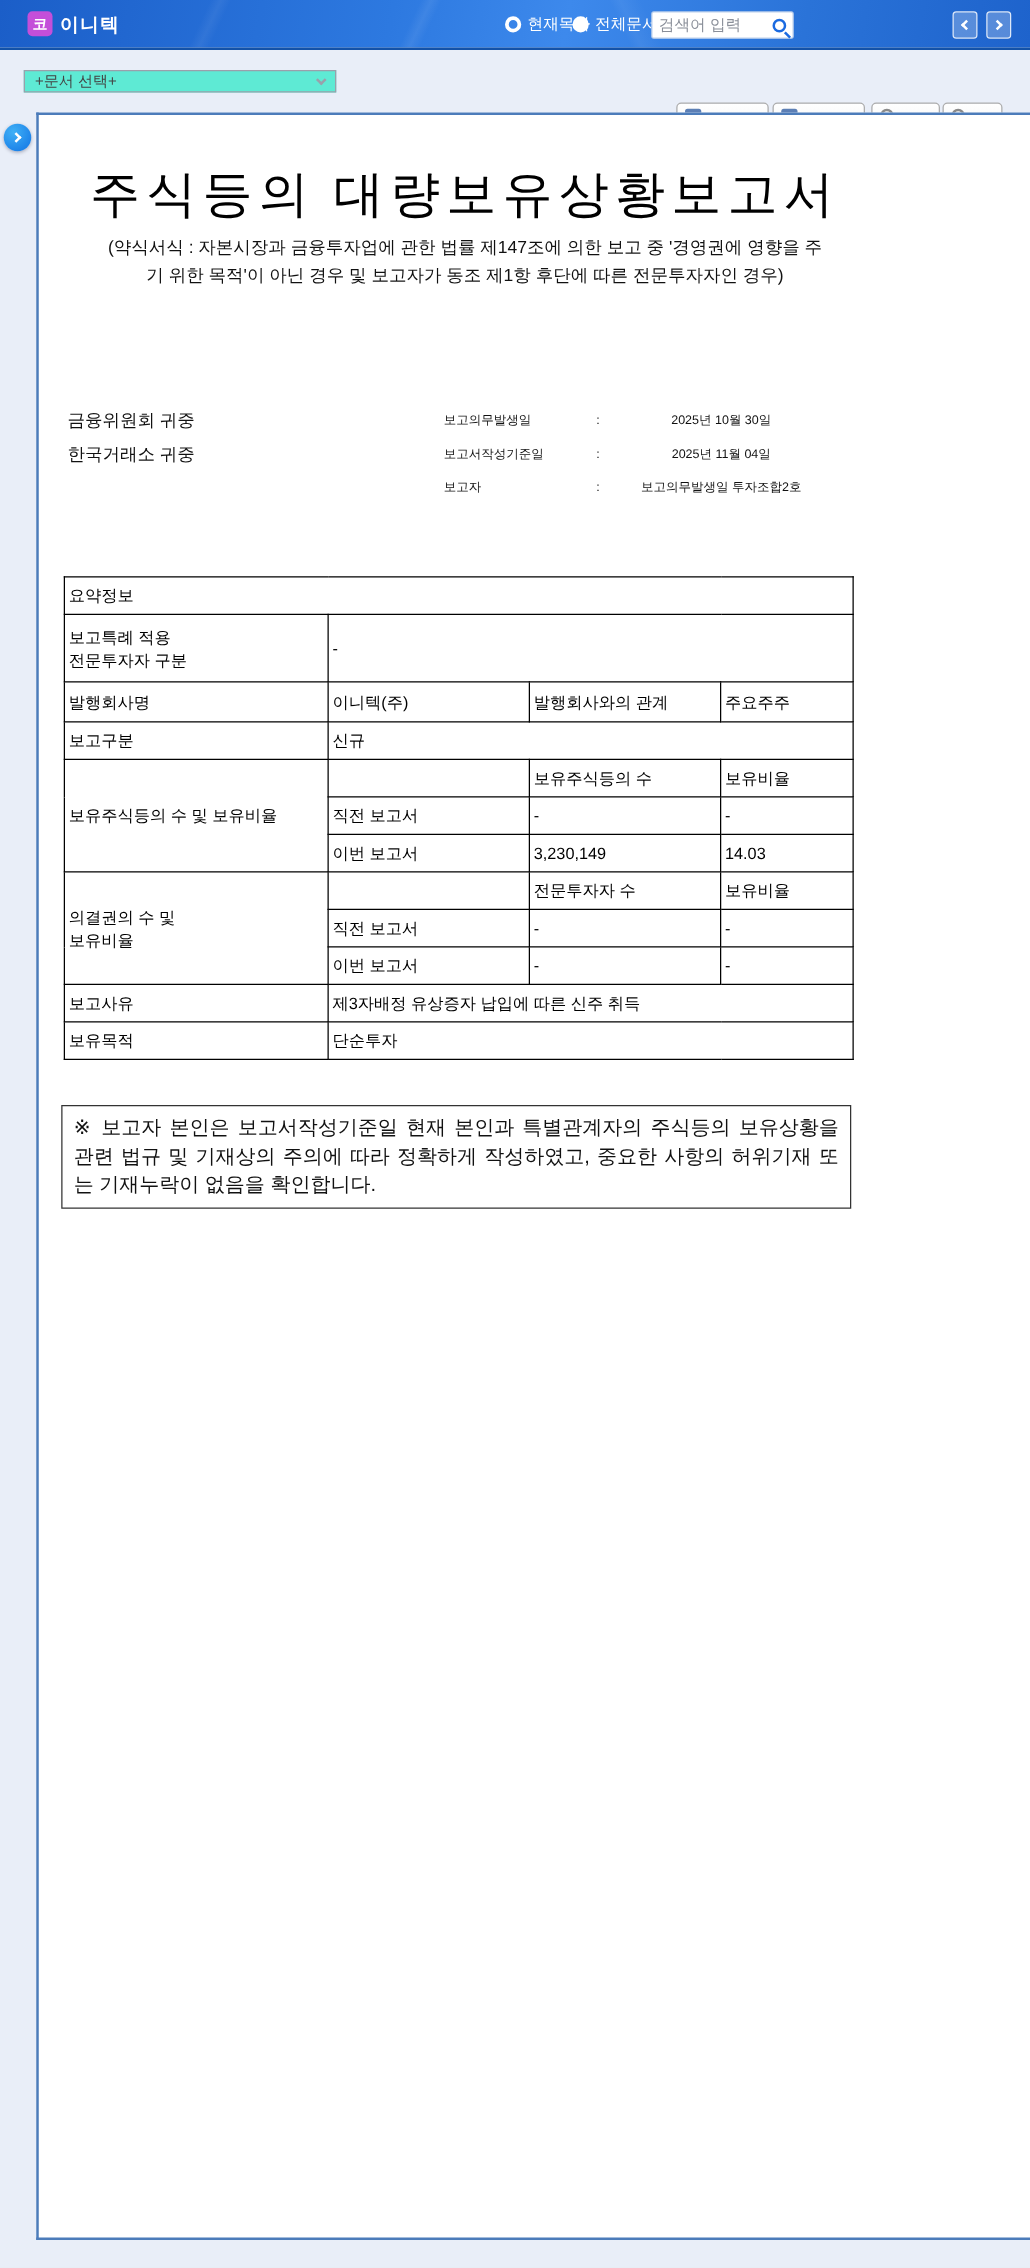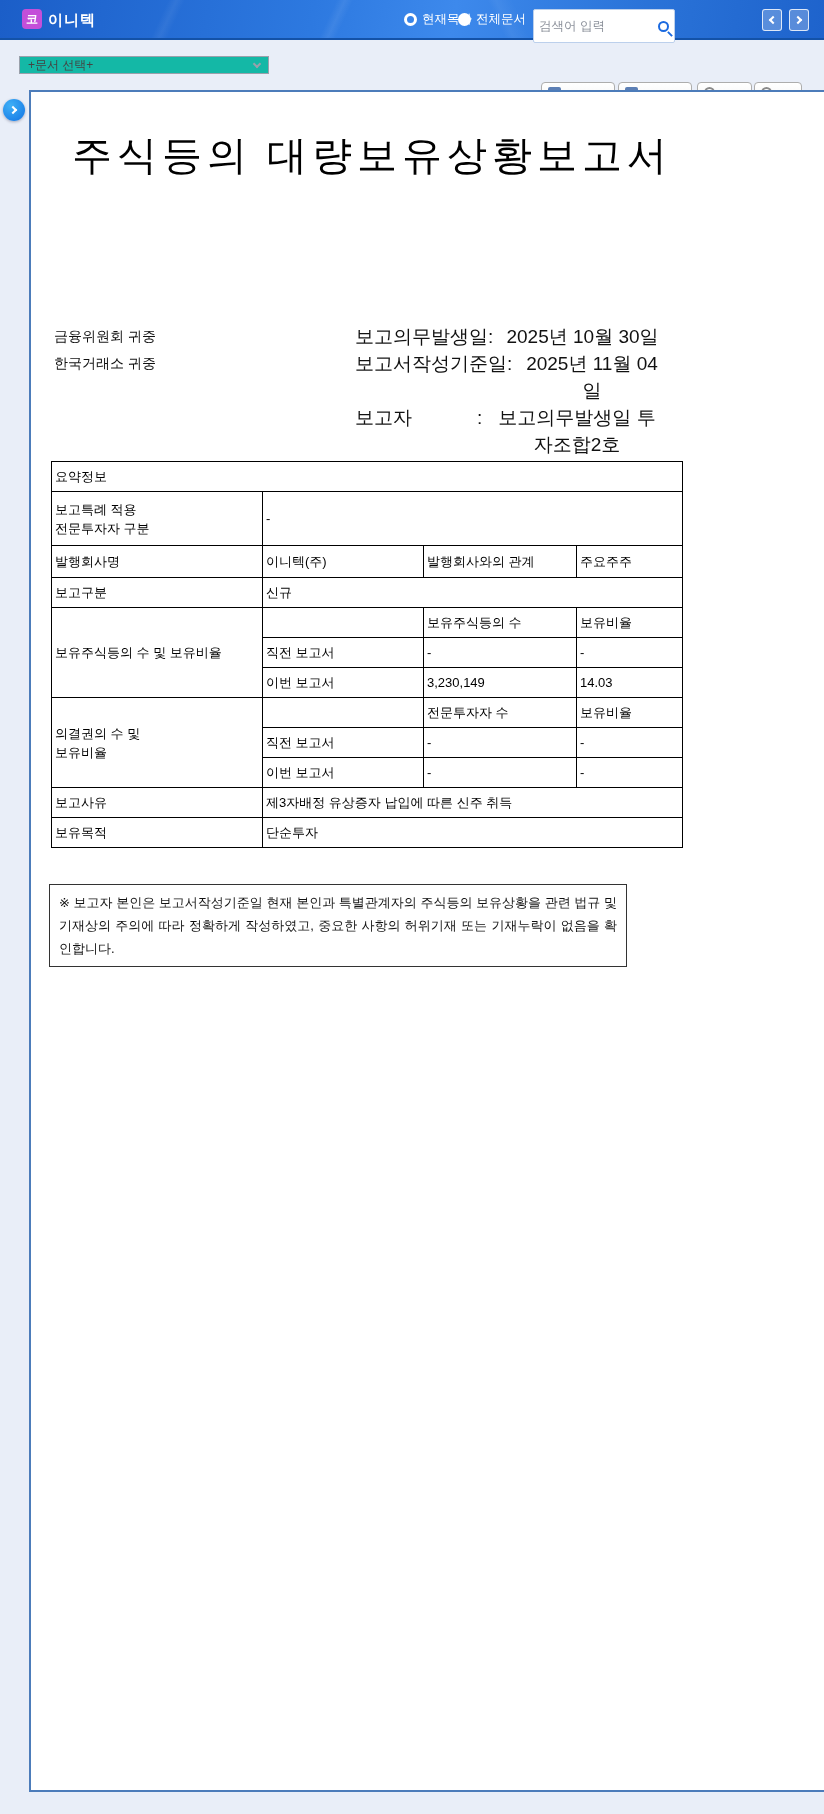--- a/index.html
+++ b/index.html
@@ -26,23 +26,23 @@
   }
   .logo-title{ position:absolute; left:48px; top:11px; color:#fff; font-size:15px; font-weight:bold; letter-spacing:1px; }
 
   .radio-item{ position:absolute; top:11px; display:flex; align-items:center; gap:5px; cursor:pointer; }
   .radio-current{ left:404px; } .radio-all{ left:458px; }
   .radio-icon-ring{ width:13px; height:13px; border:3px solid #fff; border-radius:50%; background:transparent; }
   .radio-icon-filled{ width:13px; height:13px; background:#fff; border-radius:50%; }
   .radio-label{ color:#fff; font-size:12.5px; }
 
   .searchbox{
-    position:absolute; left:521px; top:9px; width:142px; height:22px;
+    position:absolute; left:521px; top:9px; width:114px; height:22px;
     background:#fff; border:1px solid #bcd0ec; border-radius:2px;
-    display:flex; align-items:center; padding:16px 5px;margin-left:12px;
+    display:flex; align-items:center; padding:4px 5px;
   }
   .searchbox input{
     border:none; outline:none; flex:1; font-size:12.5px; color:#333; min-width:0;
     font-family:"Liberation Sans","DejaVu Sans",sans-serif;
   }
   .searchbox input::placeholder{ color:#8a8f99; }
   .mag{ width:11px; height:11px; border:2px solid #1b6ae0; border-radius:50%; position:relative; flex:none; }
   .mag::after{ content:""; position:absolute; width:2px; height:6px; background:#1b6ae0; left:9px; top:8px; transform:rotate(-45deg); }
 
   .navbtn{
@@ -52,21 +52,21 @@
   }
   .navbtn.prev{ left:762px; } .navbtn.next{ left:789px; }
   .chev{ display:inline-block; width:6px; height:6px; border:solid #fff; border-width:2px 2px 0 0; }
   .chev.right{ transform:rotate(45deg); margin-left:-2px; }
   .chev.left{ transform:rotate(-135deg); margin-right:-2px; }
   .chev.down{ border-color:#9aa0ab; transform:rotate(135deg); margin-top:-3px; }
 
   
   .doc-select{
     position:absolute; left:19px; top:56px; width:250px; height:18px;
-    background:#14b8a6; border:1px solid #9aa0ab; display:flex; align-items:center;
+    background:#5eead4; border:1px solid #9aa0ab; display:flex; align-items:center;
     justify-content:space-between; padding:0 8px; font-size:12px; color:#444; cursor:pointer;
   }
 
   
   .cutbtn{
     position:absolute; top:82px; height:30px; z-index:1;
     background:linear-gradient(#ffffff,#efefef); border:1px solid #adadad; border-radius:4px;
     display:flex; align-items:flex-start; padding:4px 6px; cursor:pointer;
   }
   .cutbtn .ico{ width:13px; height:11px; background:#5c7fb5; border-radius:2px; }
@@ -90,37 +90,37 @@
   .doc-title{
     position:absolute; left:18px; top:36px; width:646px; text-align:center;
     font-family:"Liberation Serif","DejaVu Serif",serif; font-weight:500;
     font-size:40px; letter-spacing:5px; color:#000000; white-space:nowrap;
   }
   .doc-subtitle{
     position:absolute; left:18px; top:94px; width:646px; text-align:center;
     font-size:14px; line-height:23px; color:#111;
   }
   .addressees{ position:absolute; left:23px; top:231px; font-size:14px; line-height:27px; color:#111; }
-  .meta{ position:absolute; left:324px; top:231px; width:308px; font-size:19px; color:#111; }
+  .meta{ position:absolute; left:324px; top:231px; width:308px; font-size:10px; color:#111; }
   .meta-row{ display:flex; align-items:baseline; line-height:27px; }
   .meta-label{ min-width:122px; }
   .meta-colon{ width:14px; }
   .meta-value{ flex:1; text-align:center; }
 
   table.summary{
     position:absolute; left:20px; top:369px; width:631px;
     border-collapse:collapse; table-layout:fixed; font-size:13px; color:#000;
   }
   table.summary td{ border:1px solid #000; text-align:left; vertical-align:middle; padding:1px 3px; }
   tr.h30 td{ height:30px; } tr.h32 td{ height:32px; } tr.h54 td{ height:54px; }
   .cell-2line div{ line-height:19px; }
 
   .notice{
-    position:absolute; left:18px; top:792px; width:578px;
-    border:1px solid #333; padding:6px 9px; font-size:13px; line-height:23px; color:#111;
+    position:absolute; left:18px; top:792px; width:632px;
+    border:1px solid #333; padding:6px 9px; font-size:16px; line-height:23px; color:#111;
     text-align:justify;
   }
 </style>
 </head>
 <body>
 
 <div id="screen">
 
   <header class="topbar">
     <span class="logo-badge">코</span>
@@ -167,20 +167,24 @@
     </button>
 
   <button class="float-btn">
     <span class="chev right"></span>
   </button>
 
   <main class="page">
 
     <h1 class="doc-title">주식등의 대량보유상황보고서</h1>
 
+    <div class="doc-subtitle">
+      <div>(약식서식 : 자본시장과 금융투자업에 관한 법률 제147조에 의한 보고 중 '경영권에 영향을 주</div>
+      <div>기 위한 목적'이 아닌 경우 및 보고자가 동조 제1항 후단에 따른 전문투자자인 경우)</div>
+    </div>
 
     <div class="addressees">
       <div>금융위원회 귀중</div>
       <div>한국거래소 귀중</div>
     </div>
 
     <div class="meta">
       <div class="meta-row">
         <span class="meta-label">보고의무발생일</span>
         <span class="meta-colon">:</span>

